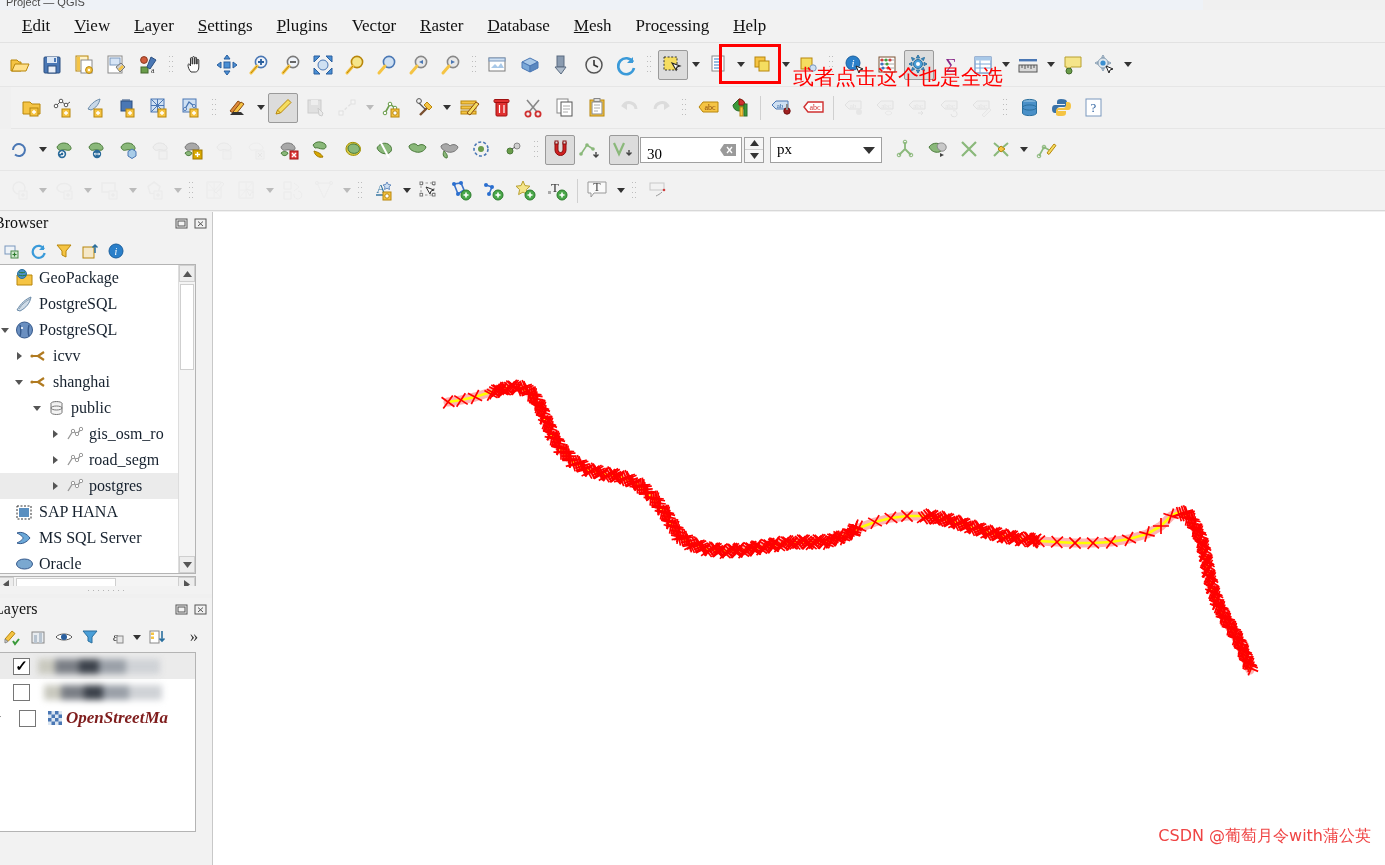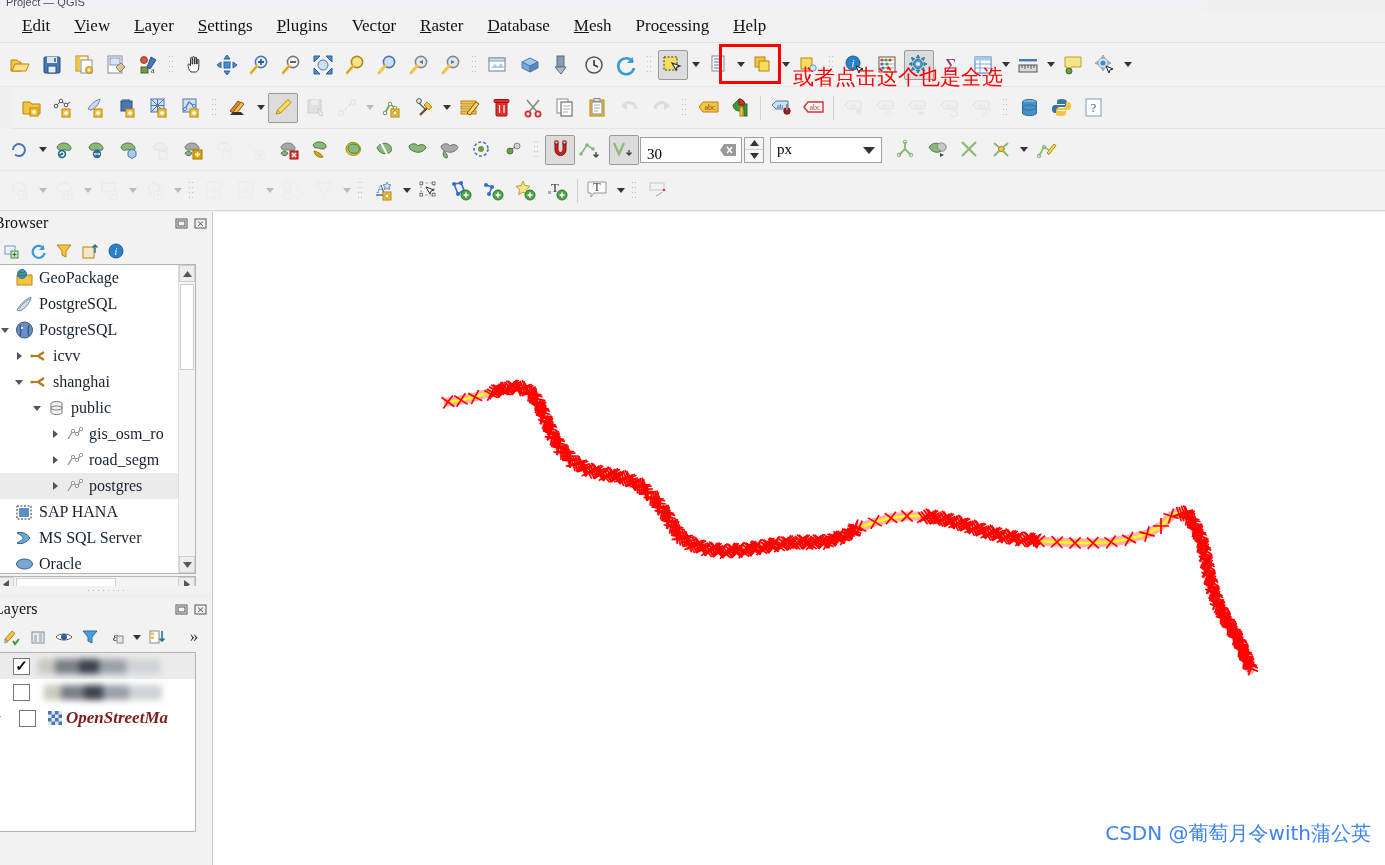--- a/index.html
+++ b/index.html
@@ -151,21 +151,21 @@
     font-family:"Liberation Serif", serif; font-style:italic; font-weight:bold;
     font-size:17px; color:#7f1d1d; white-space:nowrap;
   }
   
   #map {
     position:absolute; left:212px; top:212px; width:1173px; height:653px;
     background:#ffffff; border-left:1px solid #c8c8c8;
   }
   #watermark {
     position:absolute; right:14px; bottom:18px;
-    color:#3b82f6; font-size:20px; white-space:nowrap;
+    color:#ef4444; font-size:16px; white-space:nowrap;
     font-family:"DejaVu Sans", sans-serif;
   }
   .splitter-h {
     position:absolute; left:0; width:212px; height:8px; background:#f2f2f2;
     display:flex; align-items:center; justify-content:center;
   }
   .splitter-h .d {
     width:40px; height:3px;
     background-image:radial-gradient(circle,#b5b5b5 1px,transparent 1px);
     background-size:5px 3px;

